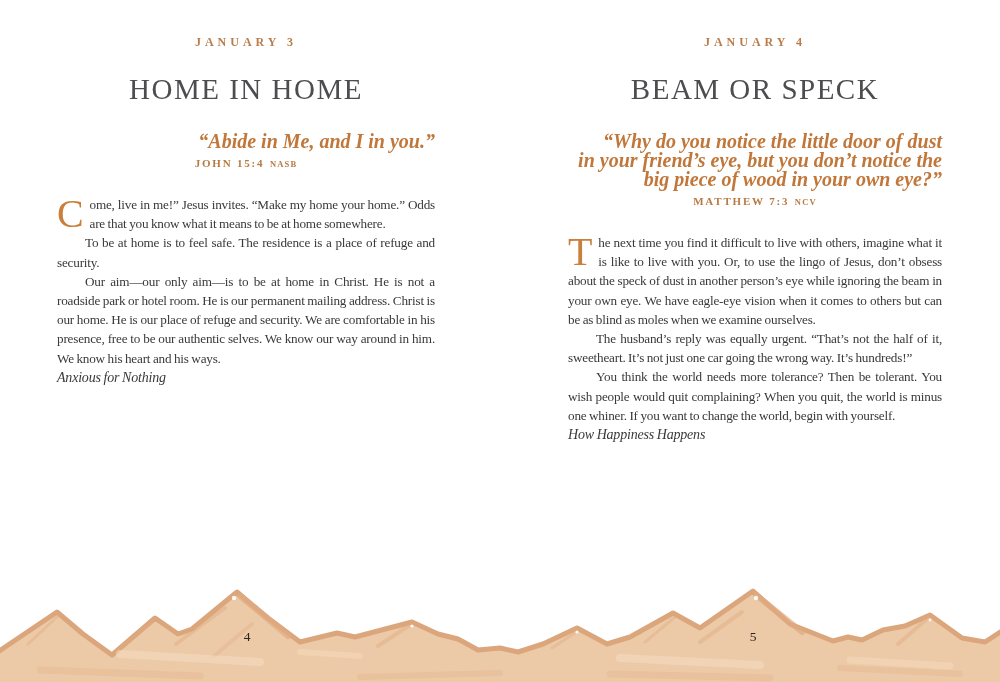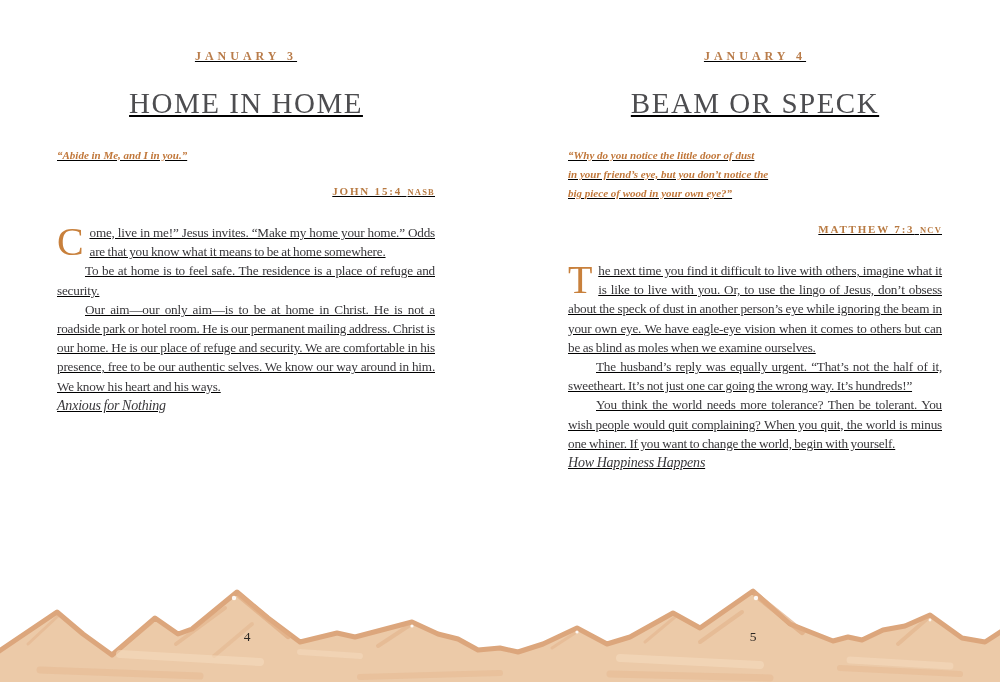--- a/index.html
+++ b/index.html
@@ -18,23 +18,22 @@
     display: flex;
     width: 100%;
     height: 100%;
   }
   .page {
     width: 500px;
     box-sizing: border-box;
     position: relative;
   }
   .page-inner {
-    padding-top: 50px;
+    padding-top: 36px;
     box-sizing: border-box;
-    text-decoration: underline;
   }
   .page.left .page-inner  { margin-left: 57px; width: 378px; }
   .page.right .page-inner { margin-left: 68px; width: 374px; }
 
   .date {
     text-align: center;
     font-size: 12px;
     line-height: 12px;
     font-weight: bold;
     letter-spacing: 4px;
@@ -44,30 +43,30 @@
     margin: 26px 0 0 0;
     text-align: center;
     font-size: 29px;
     line-height: 30px;
     font-weight: 400;
     letter-spacing: 1.5px;
     color: #4d4d50;
   }
   .quote {
     margin-top: 28px;
-    text-align: left;
-    font-size: 11px;
+    text-align: right;
+    font-size: 20px;
     line-height: 19px;
     font-weight: bold;
     font-style: italic;
     color: #c1773a;
   }
   .reference {
-    margin-top: 20px;
-    text-align: right;
+    margin-top: 6px;
+    text-align: center;
     font-size: 11px;
     line-height: 13px;
     font-weight: bold;
     letter-spacing: 1.8px;
     color: #b87a42;
   }
   .reference .version {
     font-size: 8.5px;
     letter-spacing: 1.2px;
     margin-left: 1px;

